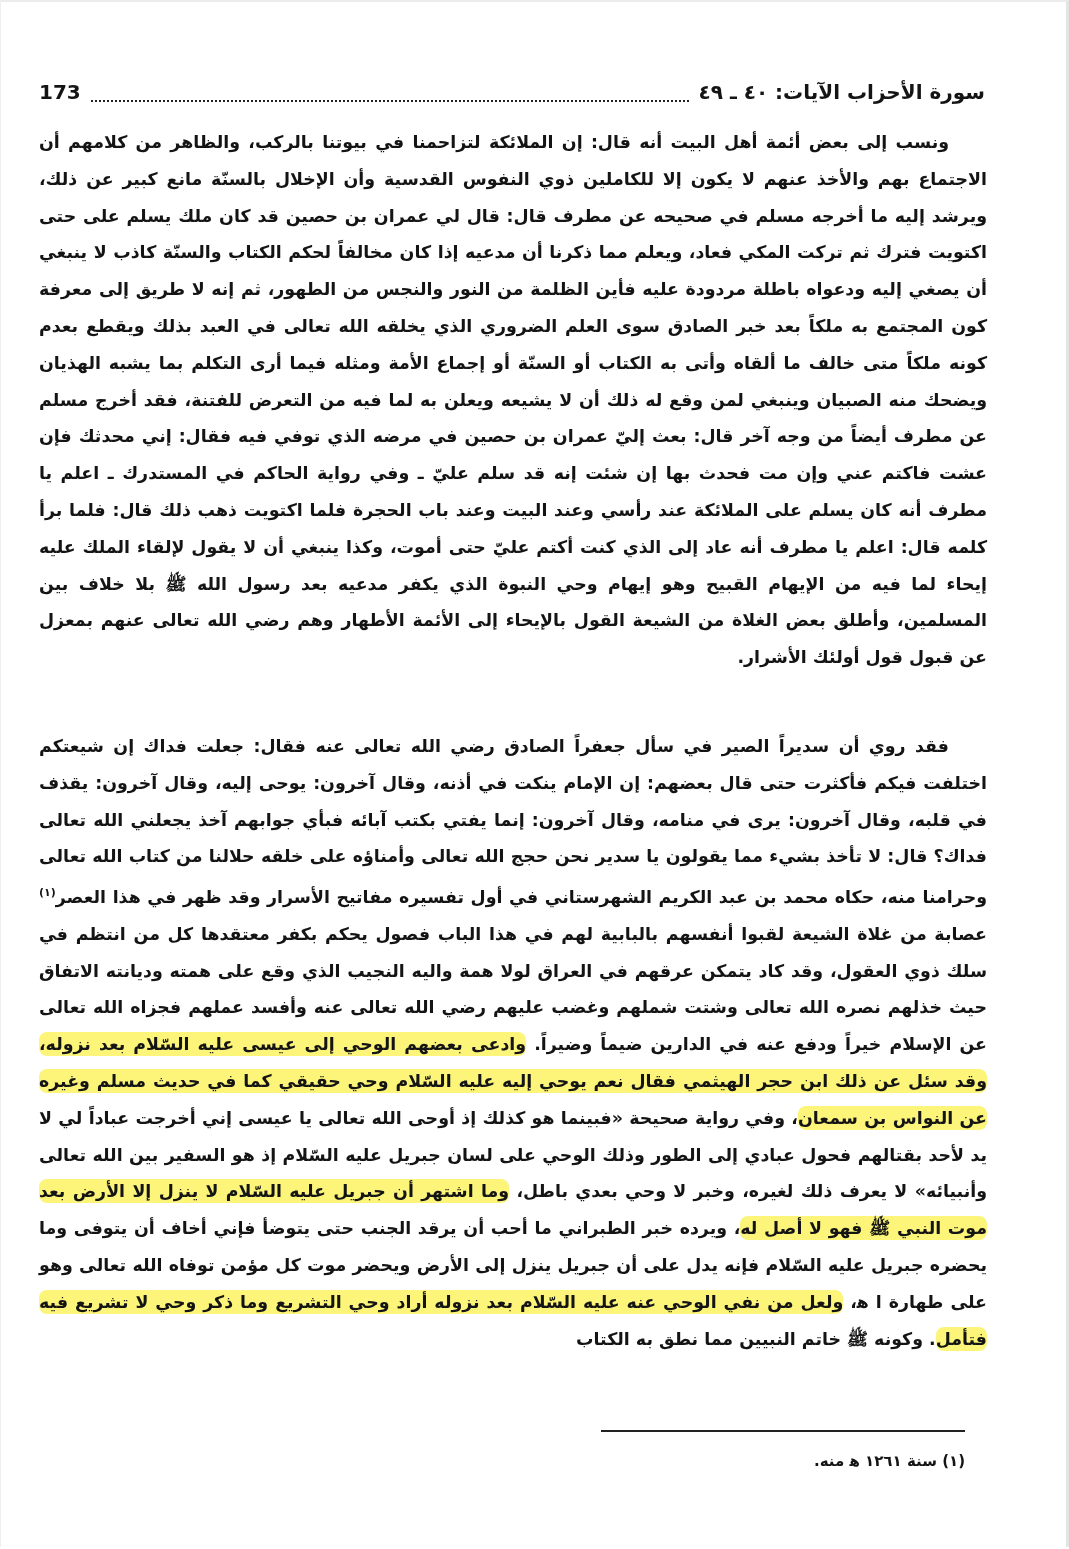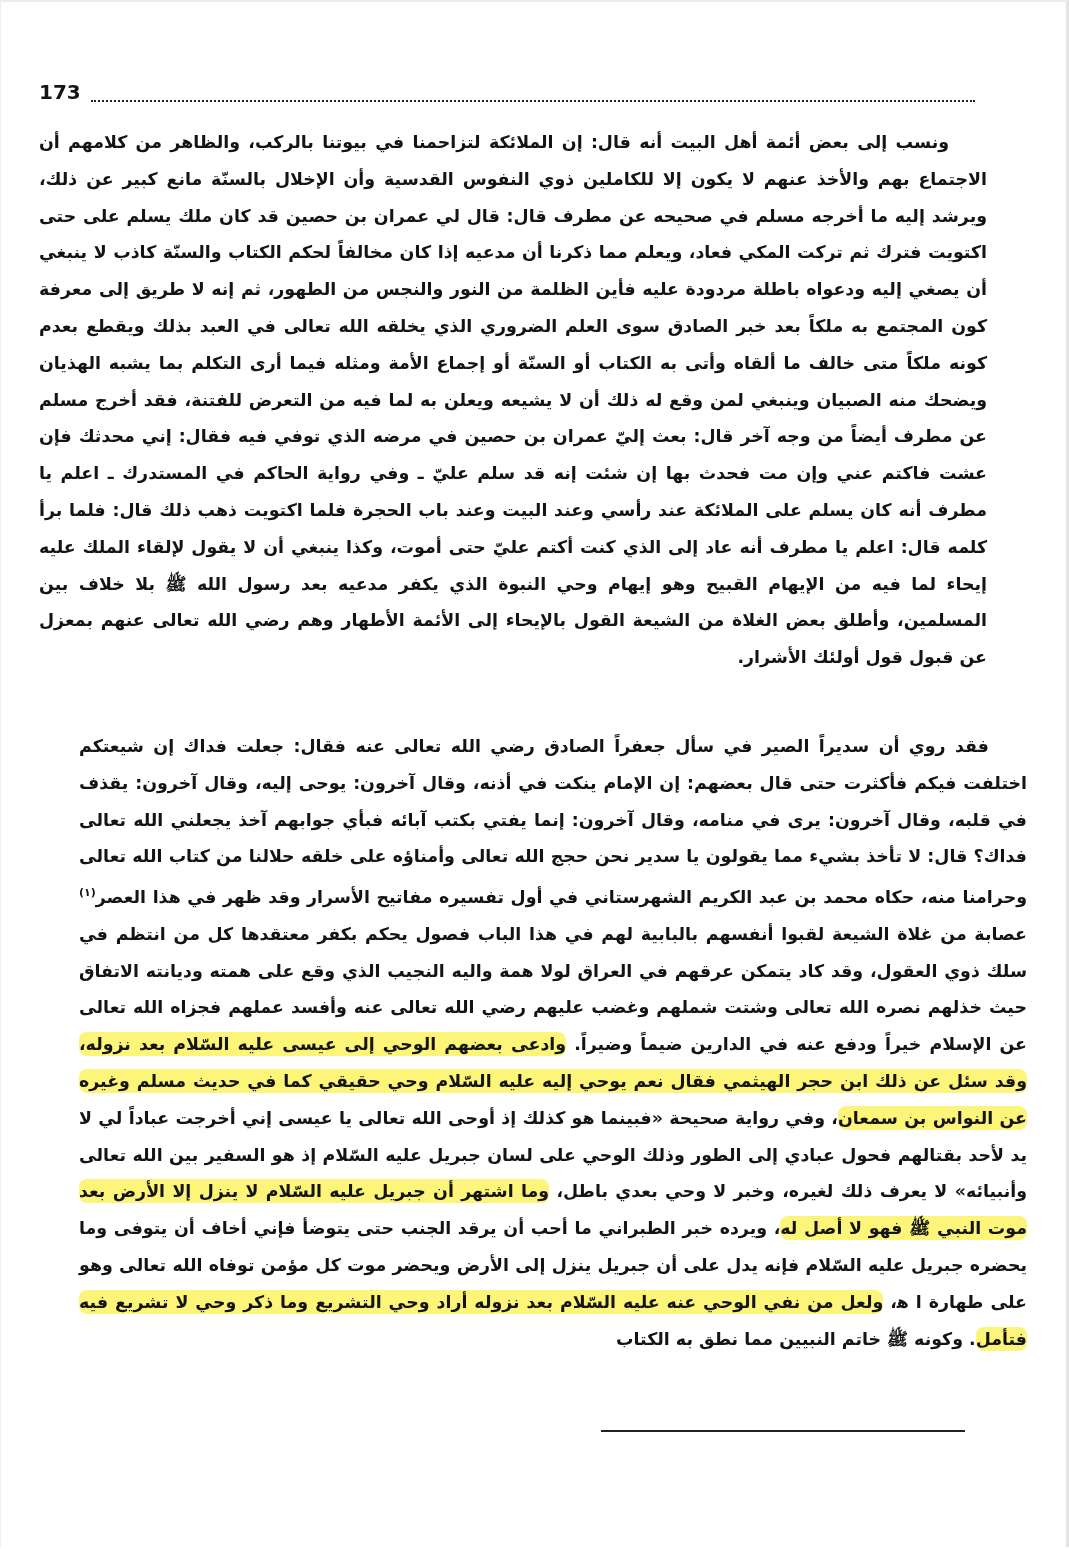--- a/index.html
+++ b/index.html
@@ -16,45 +16,50 @@
       font-size: 20px; font-weight: bold;
     }
     .header .dots { flex: 1; border-bottom: 2px dotted #222; margin: 0 10px; height: 18px; }
     .body-text {
       position: absolute; left: 38px; width: 948px;
       font-size: 17.4px; font-weight: bold; line-height: 36.8px;
       text-align: justify; text-align-last: right;
     }
     .body-text p { margin: 0; }
     .p1 { top: 122px; }
-    .p2 { top: 726px; margin-left: 40px; }
+    .p2 { top: 726px; }
     .indent { display: inline-block; width: 38px; }
     .hl { background: #fcf57a; border-radius: 8px; padding: 2px 0; box-decoration-break: clone; -webkit-box-decoration-break: clone; }
     .sup { font-size: 11px; vertical-align: super; }
     .footnote-rule { position: absolute; left: 600px; top: 1428px; width: 364px; height: 2px; background: #222; }
     .footnote { position: absolute; left: 500px; top: 1450px; width: 464px; font-size: 15px; font-weight: bold; text-align: right; }
   </style>
 </head>
 <body>
 
 <div class="page">
 
   <div class="header ar">
+    <span>سورة الأحزاب الآيات: ٤٠ ـ ٤٩</span>
     <span class="dots"></span>
     <span>173</span>
   </div>
 
   <div class="body-text ar p1">
     <p>
       <span class="indent"></span><span>ونسب إلى بعض أئمة أهل البيت أنه قال: إن الملائكة لتزاحمنا في بيوتنا بالركب، والظاهر من كلامهم أن الاجتماع بهم والأخذ عنهم لا يكون إلا للكاملين ذوي النفوس القدسية وأن الإخلال بالسنّة مانع كبير عن ذلك، ويرشد إليه ما أخرجه مسلم في صحيحه عن مطرف قال: قال لي عمران بن حصين قد كان ملك يسلم على حتى اكتويت فترك ثم تركت المكي فعاد، ويعلم مما ذكرنا أن مدعيه إذا كان مخالفاً لحكم الكتاب والسنّة كاذب لا ينبغي أن يصغي إليه ودعواه باطلة مردودة عليه فأين الظلمة من النور والنجس من الطهور، ثم إنه لا طريق إلى معرفة كون المجتمع به ملكاً بعد خبر الصادق سوى العلم الضروري الذي يخلقه الله تعالى في العبد بذلك ويقطع بعدم كونه ملكاً متى خالف ما ألقاه وأتى به الكتاب أو السنّة أو إجماع الأمة ومثله فيما أرى التكلم بما يشبه الهذيان ويضحك منه الصبيان وينبغي لمن وقع له ذلك أن لا يشيعه ويعلن به لما فيه من التعرض للفتنة، فقد أخرج مسلم عن مطرف أيضاً من وجه آخر قال: بعث إليّ عمران بن حصين في مرضه الذي توفي فيه فقال: إني محدثك فإن عشت فاكتم عني وإن مت فحدث بها إن شئت إنه قد سلم عليّ ـ وفي رواية الحاكم في المستدرك ـ اعلم يا مطرف أنه كان يسلم على الملائكة عند رأسي وعند البيت وعند باب الحجرة فلما اكتويت ذهب ذلك قال: فلما برأ كلمه قال: اعلم يا مطرف أنه عاد إلى الذي كنت أكتم عليّ حتى أموت، وكذا ينبغي أن لا يقول لإلقاء الملك عليه إيحاء لما فيه من الإيهام القبيح وهو إيهام وحي النبوة الذي يكفر مدعيه بعد رسول الله ﷺ بلا خلاف بين المسلمين، وأطلق بعض الغلاة من الشيعة القول بالإيحاء إلى الأئمة الأطهار وهم رضي الله تعالى عنهم بمعزل عن قبول قول أولئك الأشرار.</span>
     </p>
   </div>
 
   <div class="body-text ar p2">
     <p>
       <span class="indent"></span><span>فقد روي أن سديراً الصير في سأل جعفراً الصادق رضي الله تعالى عنه فقال: جعلت فداك إن شيعتكم اختلفت فيكم فأكثرت حتى قال بعضهم: إن الإمام ينكت في أذنه، وقال آخرون: يوحى إليه، وقال آخرون: يقذف في قلبه، وقال آخرون: يرى في منامه، وقال آخرون: إنما يفتي بكتب آبائه فبأي جوابهم آخذ يجعلني الله تعالى فداك؟ قال: لا تأخذ بشيء مما يقولون يا سدير نحن حجج الله  تعالى وأمناؤه على خلقه حلالنا من كتاب الله تعالى وحرامنا منه، حكاه محمد بن عبد الكريم الشهرستاني في أول تفسيره مفاتيح الأسرار وقد ظهر في هذا العصر</span><span class="sup">(١)</span><span> عصابة من غلاة الشيعة لقبوا أنفسهم بالبابية لهم في هذا الباب فصول يحكم بكفر معتقدها كل من انتظم في سلك ذوي العقول، وقد كاد يتمكن عرقهم في العراق لولا همة واليه النجيب الذي وقع على همته وديانته الاتفاق حيث خذلهم نصره الله تعالى وشتت شملهم وغضب عليهم رضي الله تعالى عنه وأفسد عملهم فجزاه الله تعالى عن الإسلام خيراً ودفع عنه في الدارين ضيماً وضيراً. </span><span class="hl">وادعى بعضهم الوحي إلى عيسى عليه السّلام بعد نزوله، وقد سئل عن ذلك ابن حجر الهيثمي فقال نعم يوحي إليه عليه السّلام وحي حقيقي كما في حديث مسلم وغيره عن النواس بن سمعان</span><span>، وفي رواية صحيحة «فبينما هو كذلك إذ أوحى الله تعالى يا عيسى إني أخرجت عباداً لي لا يد لأحد بقتالهم فحول عبادي إلى الطور وذلك الوحي على لسان جبريل عليه السّلام إذ هو السفير بين الله تعالى وأنبيائه» لا يعرف ذلك لغيره، وخبر لا وحي بعدي باطل، </span><span class="hl">وما اشتهر أن جبريل عليه السّلام لا ينزل إلا الأرض بعد موت النبي ﷺ فهو لا أصل له</span><span>، ويرده خبر الطبراني ما أحب أن يرقد الجنب حتى يتوضأ فإني أخاف أن يتوفى وما يحضره جبريل عليه السّلام فإنه يدل على أن جبريل ينزل إلى الأرض ويحضر موت كل مؤمن توفاه الله تعالى وهو على طهارة ا ﻫ، </span><span class="hl">ولعل من نفي الوحي عنه عليه السّلام بعد نزوله أراد وحي التشريع وما ذكر وحي لا تشريع فيه فتأمل</span><span>. وكونه ﷺ خاتم النبيين مما نطق به الكتاب</span>
     </p>
   </div>
 
   <div class="footnote-rule"></div>
 
+  <div class="footnote ar">
+    <span>(١)</span>
+    <span>سنة ١٢٦١ ﻫ منه.</span>
+  </div>
 
 </div>
 
 </body></html>

